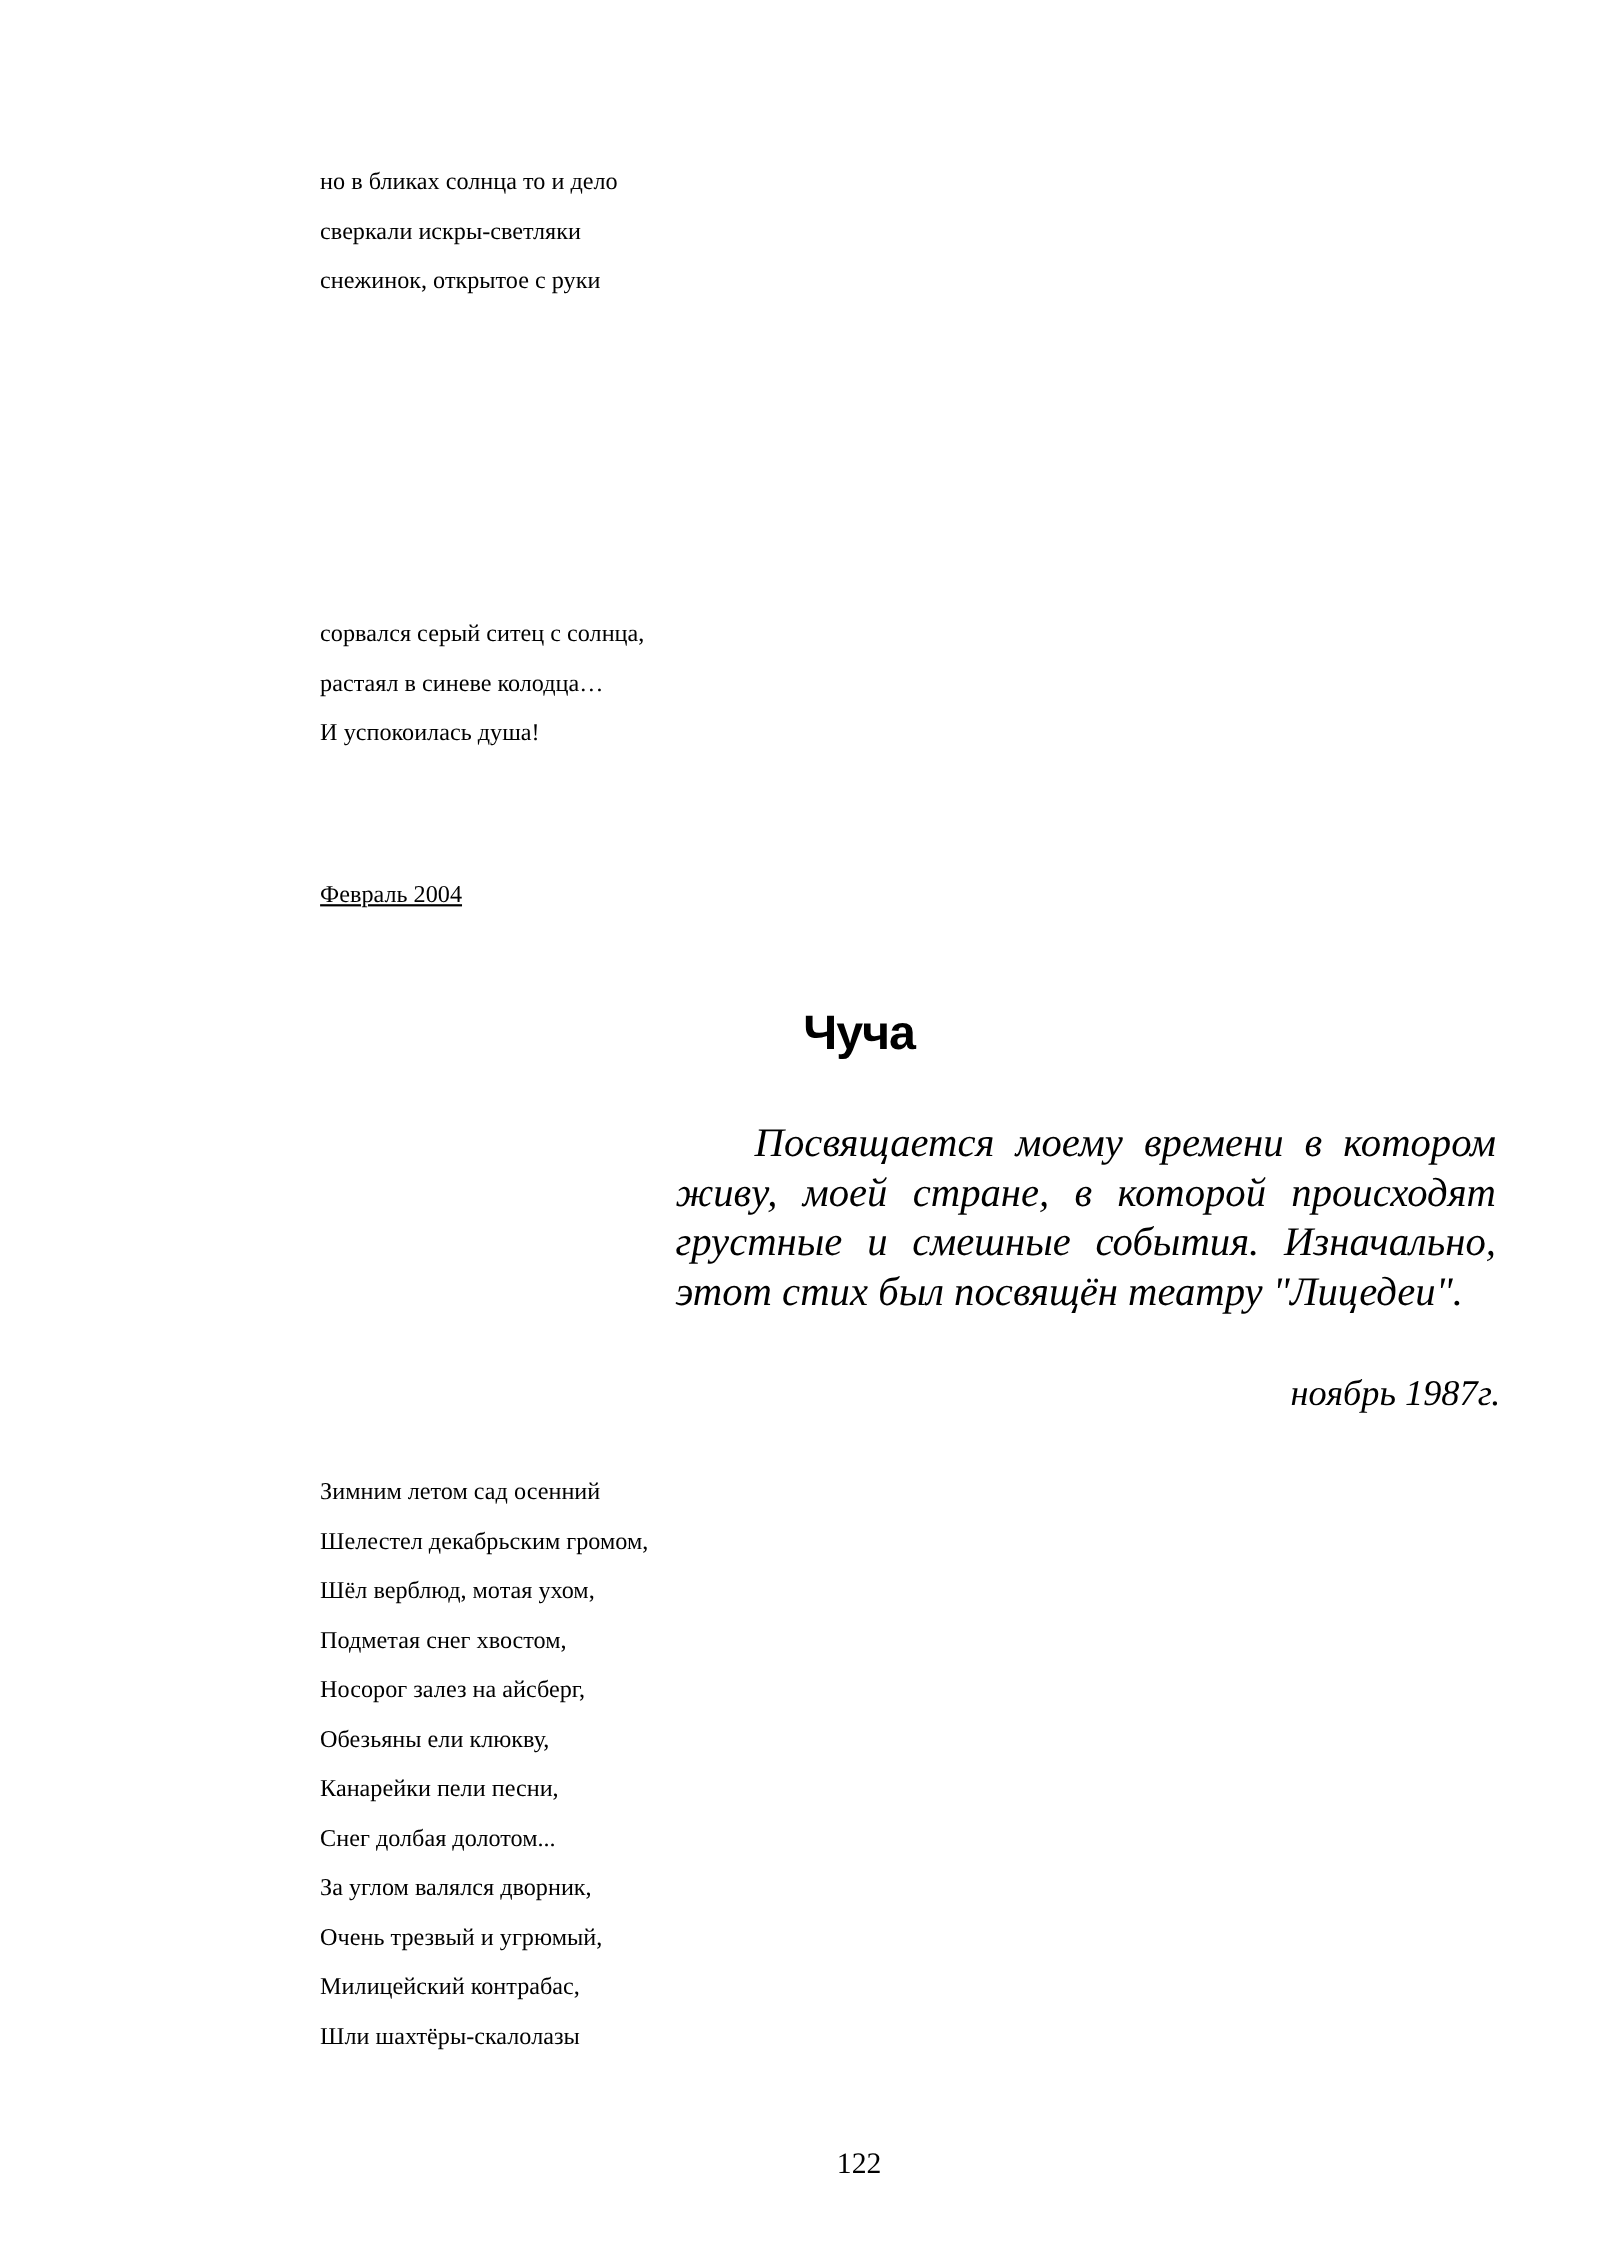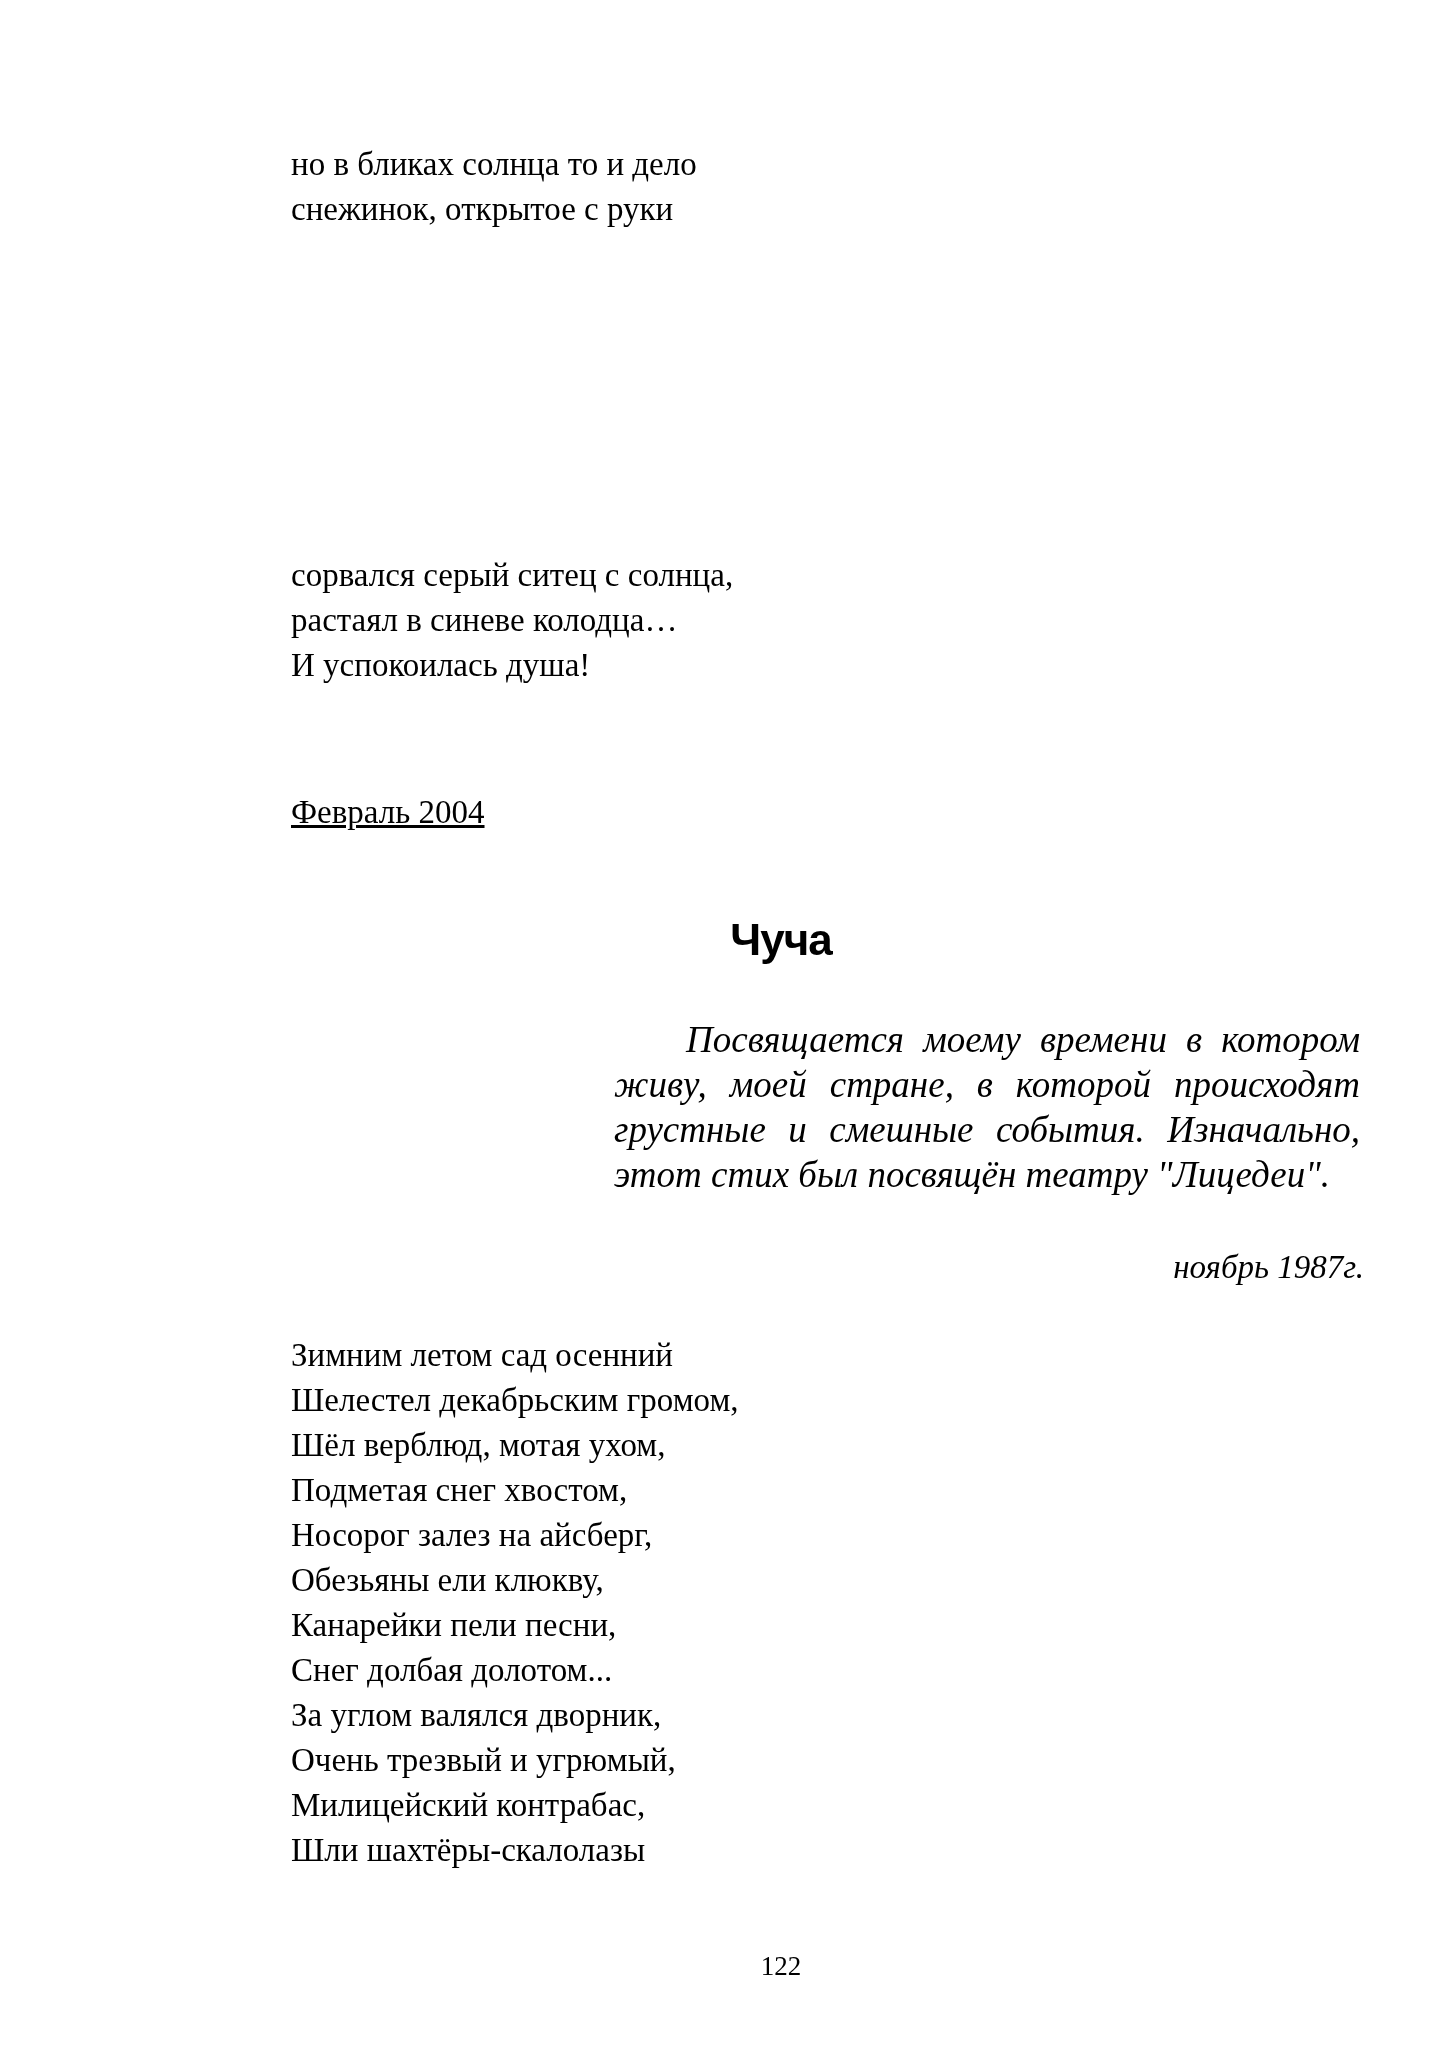--- a/index.html
+++ b/index.html
@@ -23,21 +23,21 @@
       height: 2058px;
     }
     .stanza {
       position: absolute;
       left: 291px;
       margin: 0;
       padding: 0;
     }
     .line {
       display: block;
-      font-size: 33px;
+      font-size: 22px;
       line-height: 45px;
       white-space: nowrap;
     }
     #stanza-1 { top: 142px; }
     #stanza-2 { top: 328px; }
     #stanza-3 { top: 553px; }
     #poem-date { top: 790px; text-decoration: underline; }
     .title {
       position: absolute;
       left: 0;
@@ -87,20 +87,21 @@
       margin: 0;
     }
   </style>
 </head>
 <body>
 
 <div class="page">
 
   <div class="stanza" id="stanza-1">
     <span class="line">но в бликах солнца то и дело</span>
+    <span class="line">сверкали искры-светляки</span>
     <span class="line">снежинок, открытое с руки</span>
   </div>
 
 
   <div class="stanza" id="stanza-3">
     <span class="line">сорвался серый ситец с солнца,</span>
     <span class="line">растаял в синеве колодца…</span>
     <span class="line">И успокоилась душа!</span>
   </div>
 

